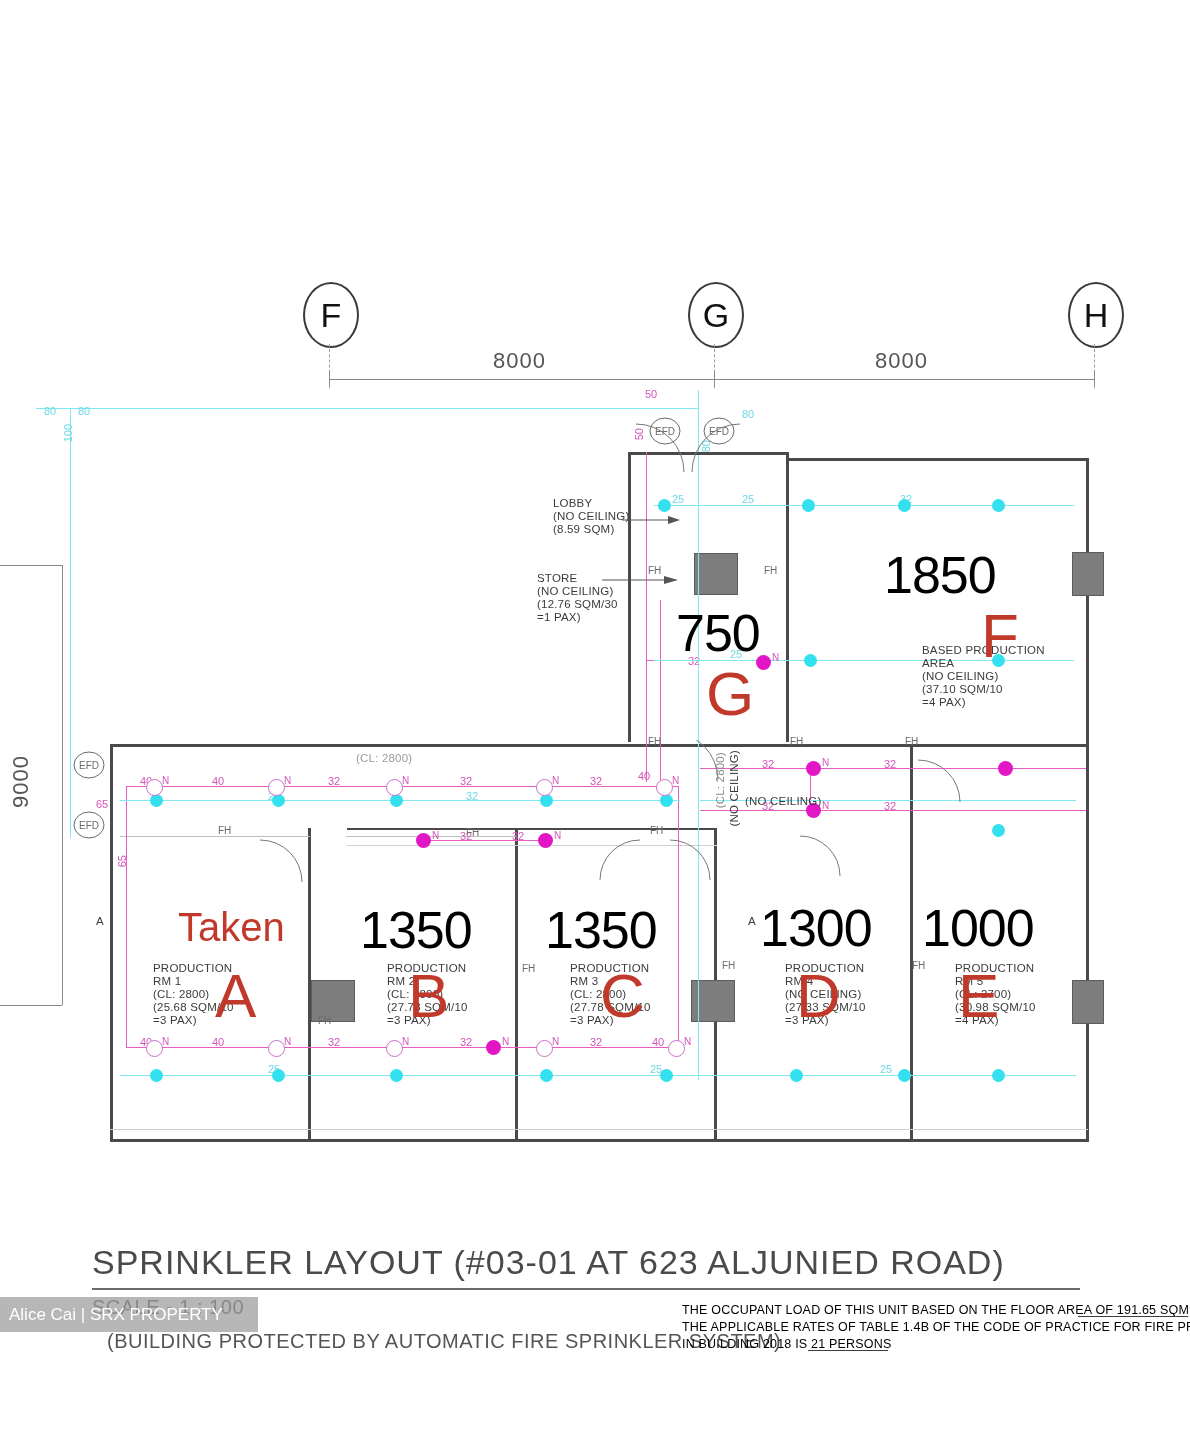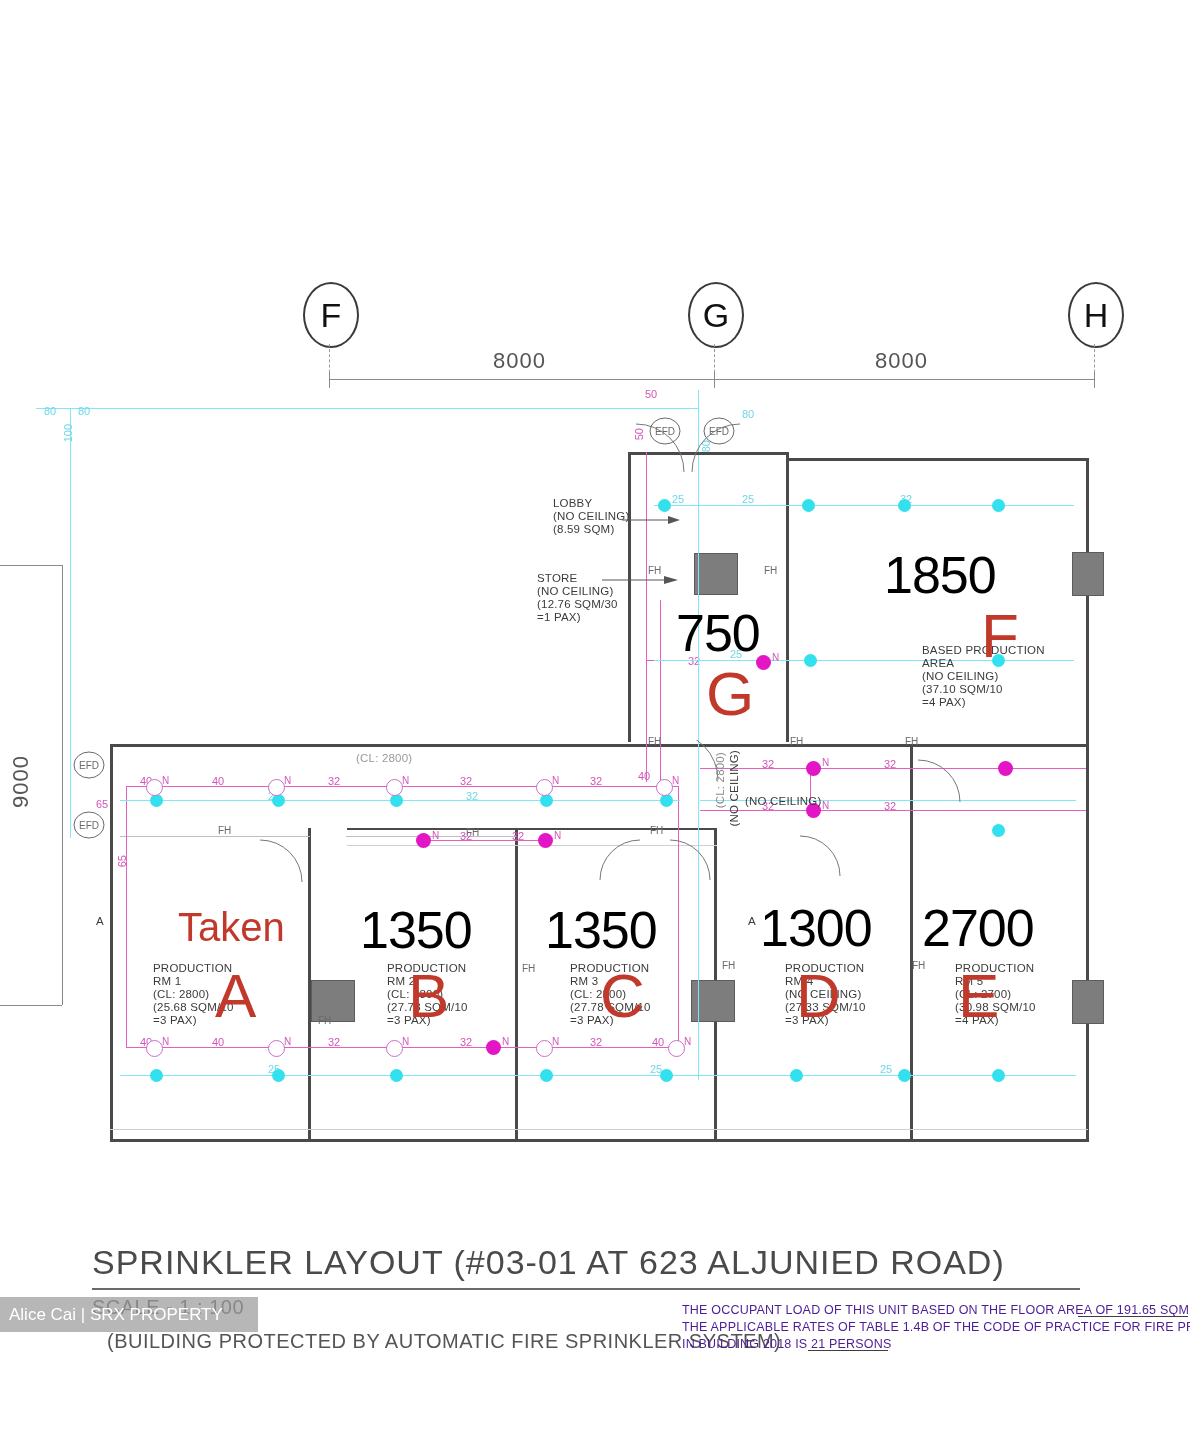--- a/index.html
+++ b/index.html
@@ -45,21 +45,21 @@
   .pipe-cv{background:#7fe8f2;width:1.4px;}
   .ptxt{font-size:11px;color:#d455b8;}
   .ctxt{font-size:11px;color:#6fd8e6;}
   .ntxt{font-size:10px;color:#d455b8;}
   .fh{font-size:10px;color:#6a6a6a;}
 
   
   .title{font-size:34px;color:#4a4a4a;letter-spacing:1px;
          font-family:"Liberation Sans",sans-serif;}
   .subt{font-size:20px;color:#555;letter-spacing:.5px;}
-  .note{font-size:12.5px;color:#4c1d95;line-height:17px;letter-spacing:.2px;
+  .note{font-size:12.5px;color:#000000;line-height:17px;letter-spacing:.2px;
         white-space:nowrap;}
   .rule{background:#6a6a6a;height:1.5px;}
 
   
   #watermark{left:0;top:1297px;width:258px;height:35px;
              background:rgba(155,155,155,.72);display:flex;align-items:center;}
   #watermark span{color:#fff;font-size:17px;padding-left:9px;
                   font-family:"Liberation Sans",sans-serif;}
 </style>
 </head>
@@ -370,21 +370,21 @@
 
   <div class="abs price" style="left:360px;top:900px;">1350</div>
   <div class="abs redletter" style="left:408px;top:965px;">B</div>
 
   <div class="abs price" style="left:545px;top:900px;">1350</div>
   <div class="abs redletter" style="left:600px;top:965px;">C</div>
 
   <div class="abs price" style="left:760px;top:898px;">1300</div>
   <div class="abs redletter" style="left:796px;top:965px;">D</div>
 
-  <div class="abs price" style="left:922px;top:898px;">2700</div>
+  <div class="abs price" style="left:922px;top:898px;">1000</div>
   <div class="abs redletter" style="left:958px;top:965px;">E</div>
 
   <div class="abs price" style="left:884px;top:545px;">1850</div>
   <div class="abs redletter" style="left:981px;top:605px;">F</div>
 
   <div class="abs price" style="left:676px;top:603px;">750</div>
   <div class="abs redletter" style="left:706px;top:663px;">G</div>
 
   <div class="abs title" style="left:92px;top:1243px;">SPRINKLER LAYOUT (#03-01 AT 623 ALJUNIED ROAD)</div>
   <div class="abs rule" style="left:92px;top:1288px;width:988px;"></div>

